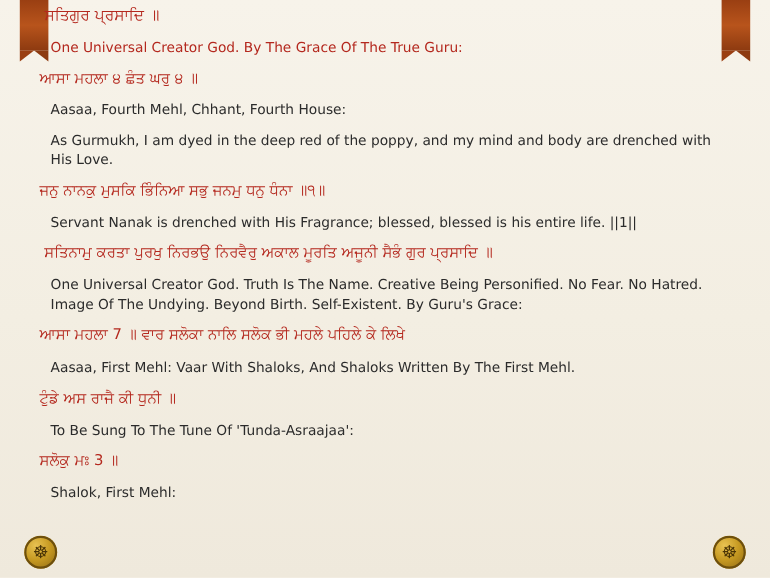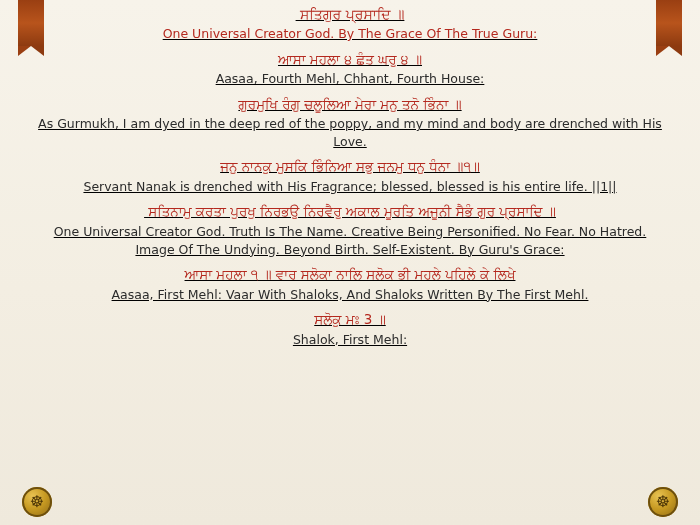--- a/index.html
+++ b/index.html
@@ -59,39 +59,38 @@
   .corner-left { left: 22px; }
   .corner-right { right: 22px; }
 
   .content {
     position: absolute;
     left: 0;
     right: 0;
     top: 4px;
     padding: 0 36px;
     box-sizing: border-box;
-    text-align: center;
-    text-decoration: underline;
+    text-align: left;
   }
 
   .verse {
     margin: 0 0 7px 0;
   }
   .gurmukhi {
     color: #b4281e;
     font-size: 13.5px;
     line-height: 1.45;
     margin: 0 0 1px 0;
     font-family: "DejaVu Sans", sans-serif;
   }
   .translation {
     color: #2b2b2b;
     font-size: 12.5px;
     line-height: 1.4;
-    margin: 0;
+    margin: 10px;
     font-family: "DejaVu Sans", sans-serif;
   }
   .mangal .gurmukhi { font-size: 14px; }
   .mangal .translation { color: #b4281e; font-size: 12.5px; }
 </style>
 </head>
 <body>
 
 <div id="page">
 
@@ -113,39 +112,42 @@
     </div>
 
     <div class="verse">
       <p class="gurmukhi">ਆਸਾ ਮਹਲਾ ੪ ਛੰਤ ਘਰੁ ੪ ॥</p>
       <p class="translation">Aasaa, Fourth Mehl, Chhant, Fourth House:</p>
     </div>
 
 
 
     <div class="verse">
-      <p class="gurmukhi">ਗੁਰਮੁਖਿ ਰੰਗੁ ਚਲੂਲਿਆ ਮੇਰਾ ਮਨੁ ਤਨੋ ਭਿੰਨਾ ॥</p>
       <p class="translation">As Gurmukh, I am dyed in the deep red of the poppy, and my mind and body are drenched with His Love.</p>
     </div>
 
     <div class="verse">
       <p class="gurmukhi">ਜਨੁ ਨਾਨਕੁ ਮੁਸਕਿ ਭਿੰਨਿਆ ਸਭੁ ਜਨਮੁ ਧਨੁ ਧੰਨਾ ॥੧॥</p>
       <p class="translation">Servant Nanak is drenched with His Fragrance; blessed, blessed is his entire life. ||1||</p>
     </div>
 
     <div class="verse">
       <p class="gurmukhi">੿ ਸਤਿਨਾਮੁ ਕਰਤਾ ਪੁਰਖੁ ਨਿਰਭਉ ਨਿਰਵੈਰੁ ਅਕਾਲ ਮੂਰਤਿ ਅਜੂਨੀ ਸੈਭੰ ਗੁਰ ਪ੍ਰਸਾਦਿ ॥</p>
       <p class="translation">One Universal Creator God. Truth Is The Name. Creative Being Personified. No Fear. No Hatred. Image Of The Undying. Beyond Birth. Self-Existent. By Guru's Grace:</p>
     </div>
 
     <div class="verse">
-      <p class="gurmukhi">ਆਸਾ ਮਹਲਾ ੧ ॥ ਵਾਰ ਸਲੋਕਾ ਨਾਲਿ ਸਲੋਕ ਭੀ ਮਹਲੇ ਪਹਿਲੇ ਕੇ ਲਿਖੇ</p>
+      <p class="gurmukhi">ਆਸਾ ਮਹਲਾ 7 ॥ ਵਾਰ ਸਲੋਕਾ ਨਾਲਿ ਸਲੋਕ ਭੀ ਮਹਲੇ ਪਹਿਲੇ ਕੇ ਲਿਖੇ</p>
       <p class="translation">Aasaa, First Mehl: Vaar With Shaloks, And Shaloks Written By The First Mehl.</p>
     </div>
 
+    <div class="verse">
+      <p class="gurmukhi">ਟੁੰਡੇ ਅਸ ਰਾਜੈ ਕੀ ਧੁਨੀ ॥</p>
+      <p class="translation">To Be Sung To The Tune Of 'Tunda-Asraajaa':</p>
+    </div>
 
     <div class="verse">
       <p class="gurmukhi">ਸਲੋਕੁ ਮਃ 3 ॥</p>
       <p class="translation">Shalok, First Mehl:</p>
     </div>
 
   </div>
 </div>
 
 </body></html>

